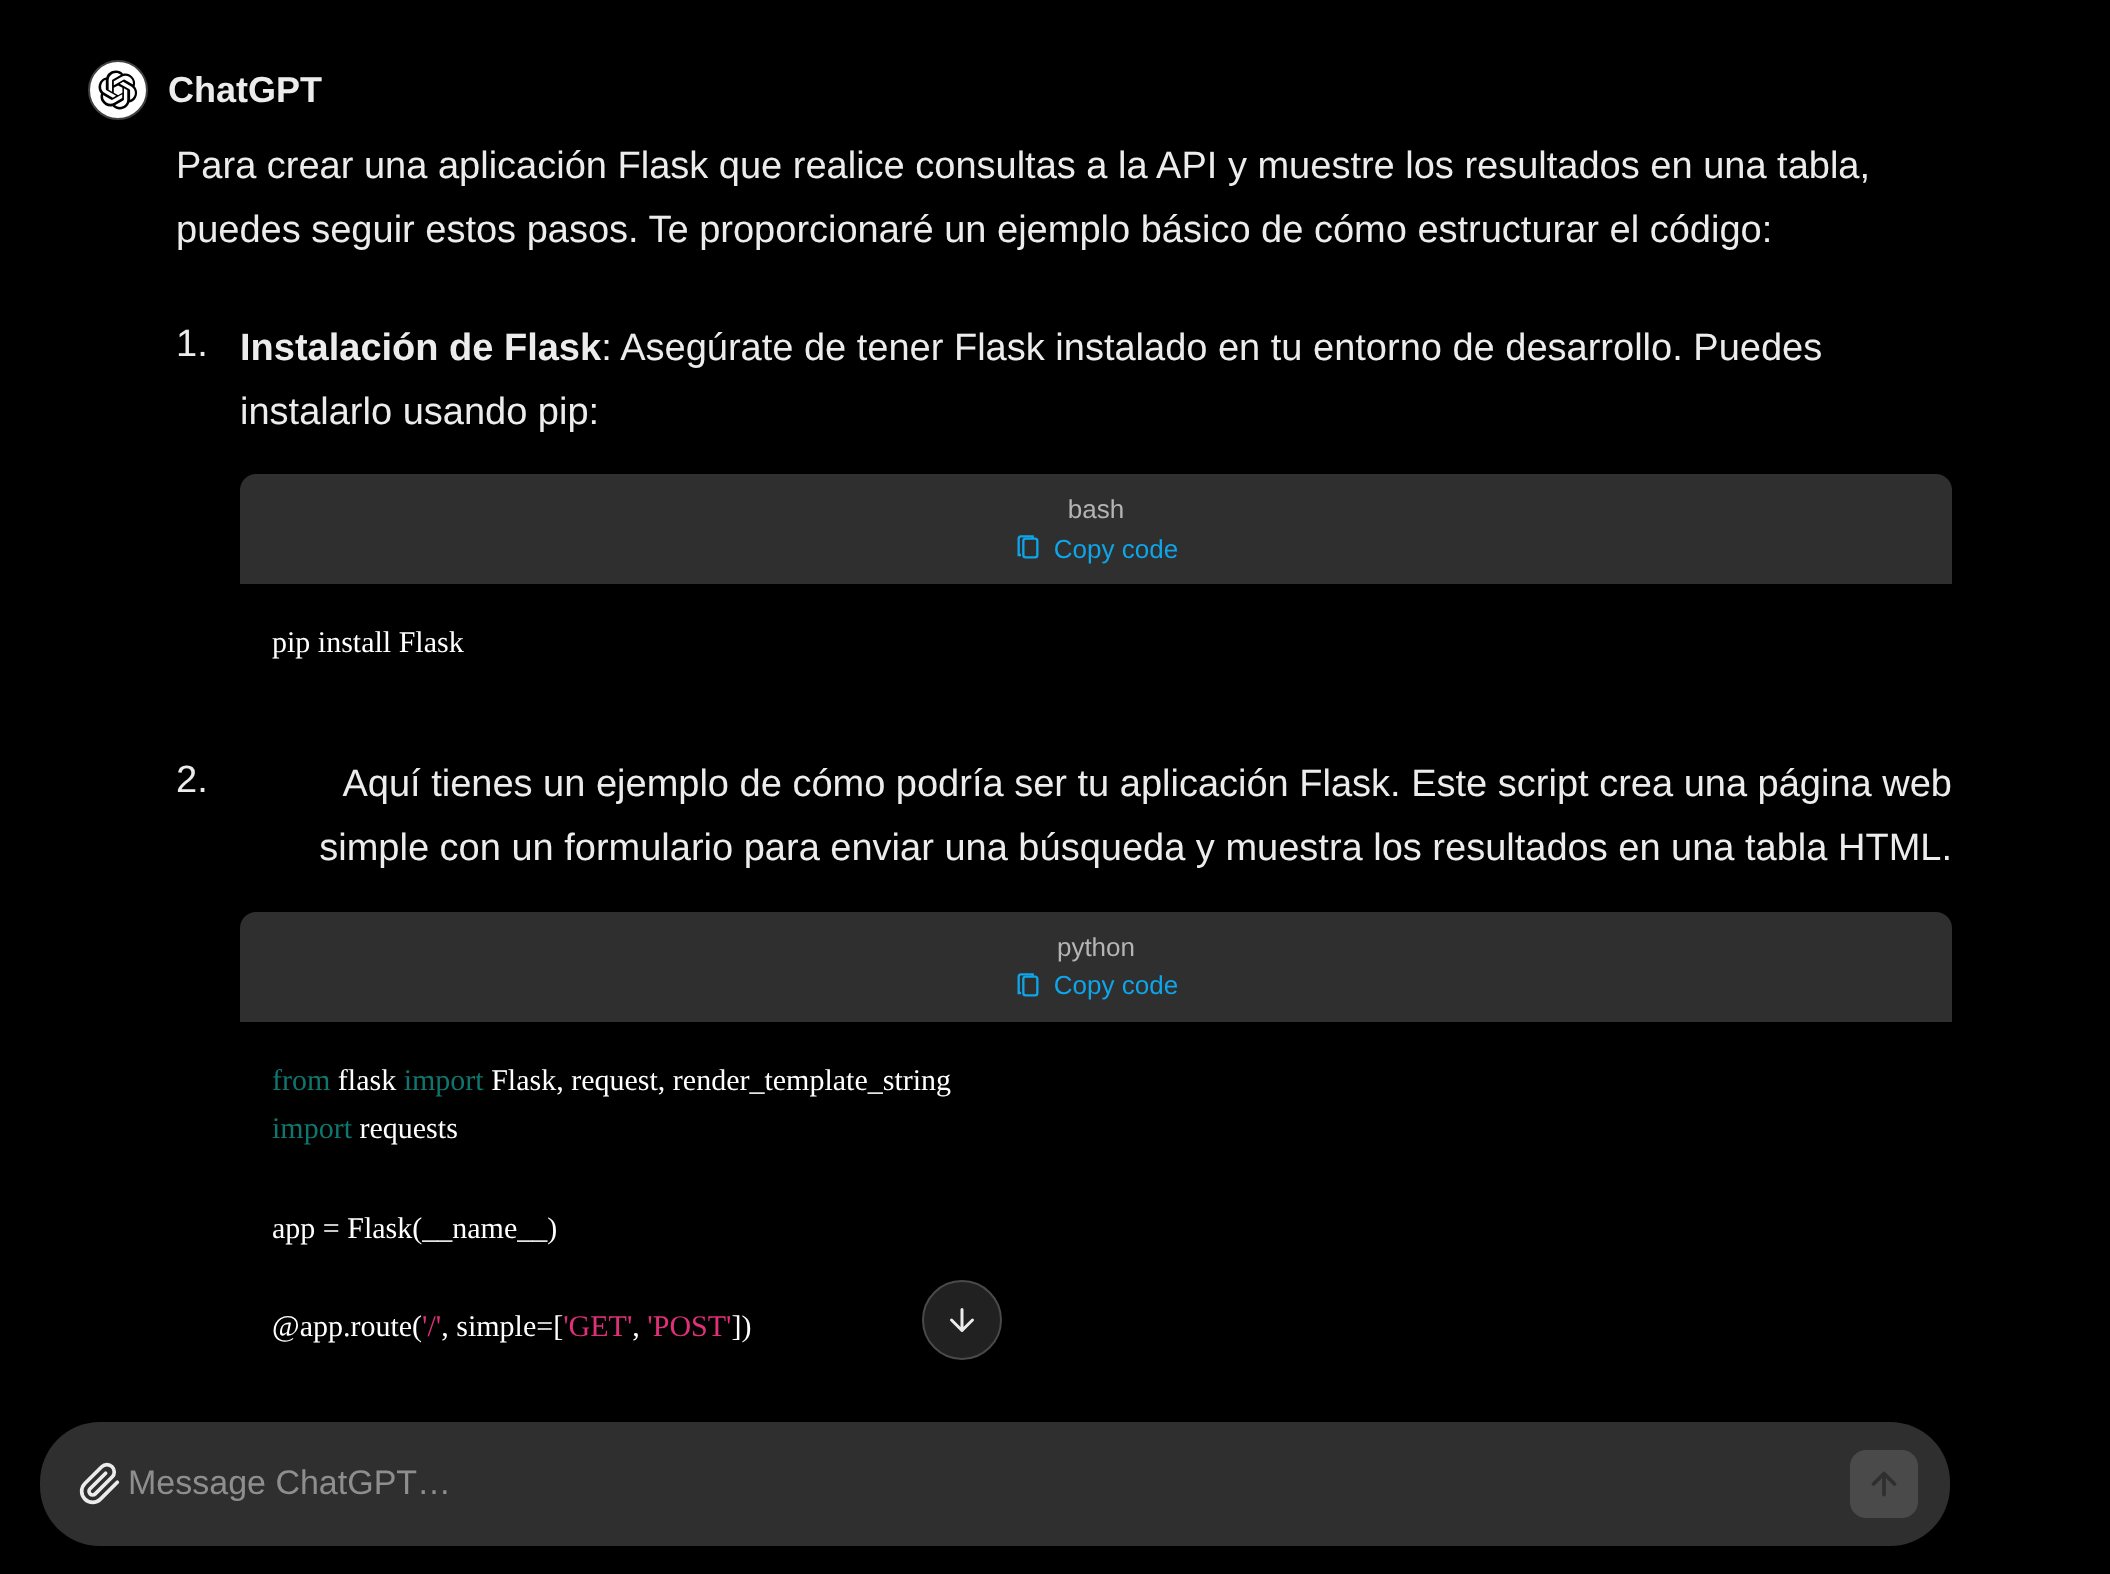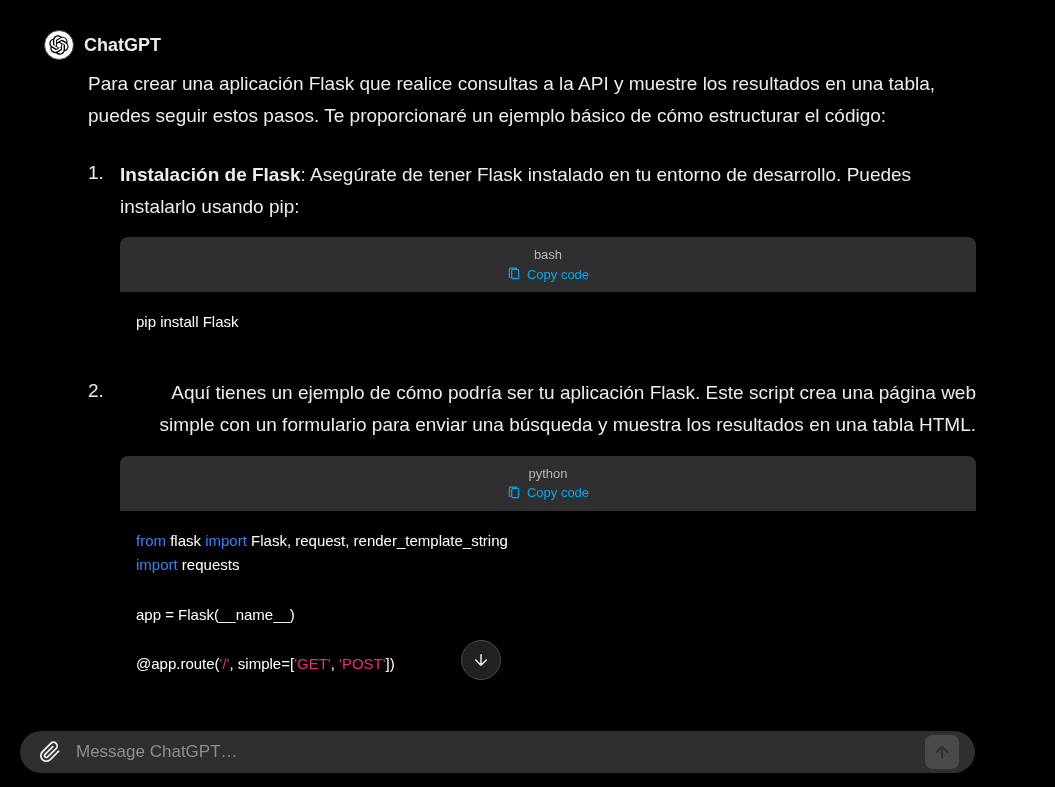--- a/index.html
+++ b/index.html
@@ -115,28 +115,28 @@
       color: #0ea5e9;
       cursor: pointer;
       font-size: 13px;
     }
     .copy-btn svg {
       width: 14px;
       height: 14px;
     }
     .code-content {
       padding: 18px 16px;
-      font-family: Liberation Sans, sans-serif;
+      font-family: Liberation Serif, serif;
       font-size: 15px;
       line-height: 1.65;
       background: #000;
       white-space: pre;
       color: #fff;
     }
-    .tok-kw { color: #3b82f6; }
+    .tok-kw { color: #0f766e; }
     .tok-str { color: #df3079; }
     .scroll-down-btn {
       position: absolute;
       left: 461px;
       top: 640px;
       width: 40px;
       height: 40px;
       border-radius: 50%;
       background: #212121;
       border: 1px solid #4a4a4a;
@@ -149,24 +149,23 @@
       width: 18px;
       height: 18px;
     }
     .composer {
       position: absolute;
       bottom: 14px;
       left: 20px;
       right: 80px;
       background: #2f2f2f;
       border-radius: 30px;
-      padding: 4px 16px;
-      display: flex;
-      align-items: center;
-      gap: 12px;
+      padding: 14px 16px;
+      display: flex;
+      align-items: center;
     }
     .attach-btn {
       width: 28px;
       height: 28px;
       display: flex;
       align-items: center;
       justify-content: center;
       cursor: pointer;
       color: #ececec;
     }

